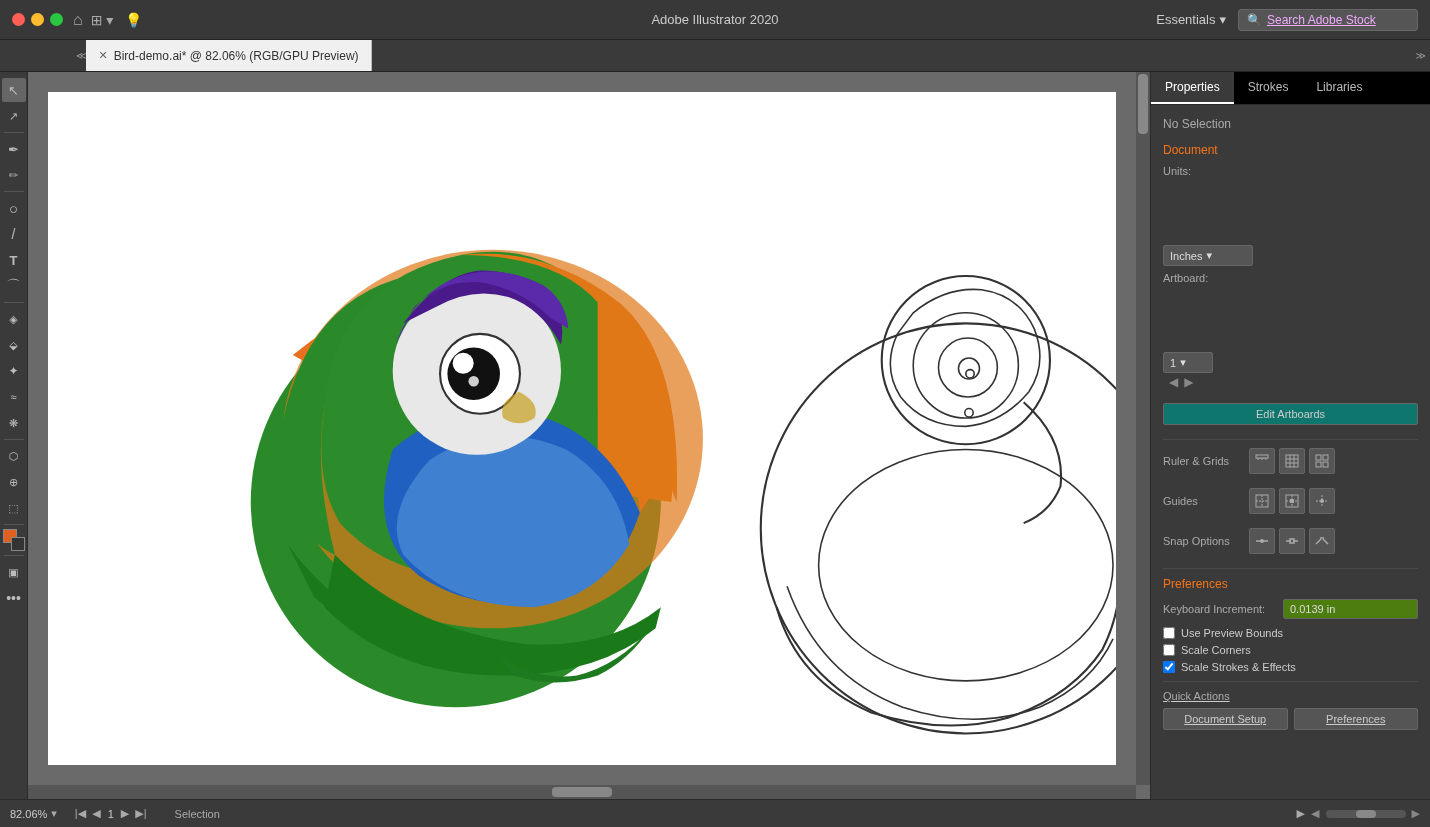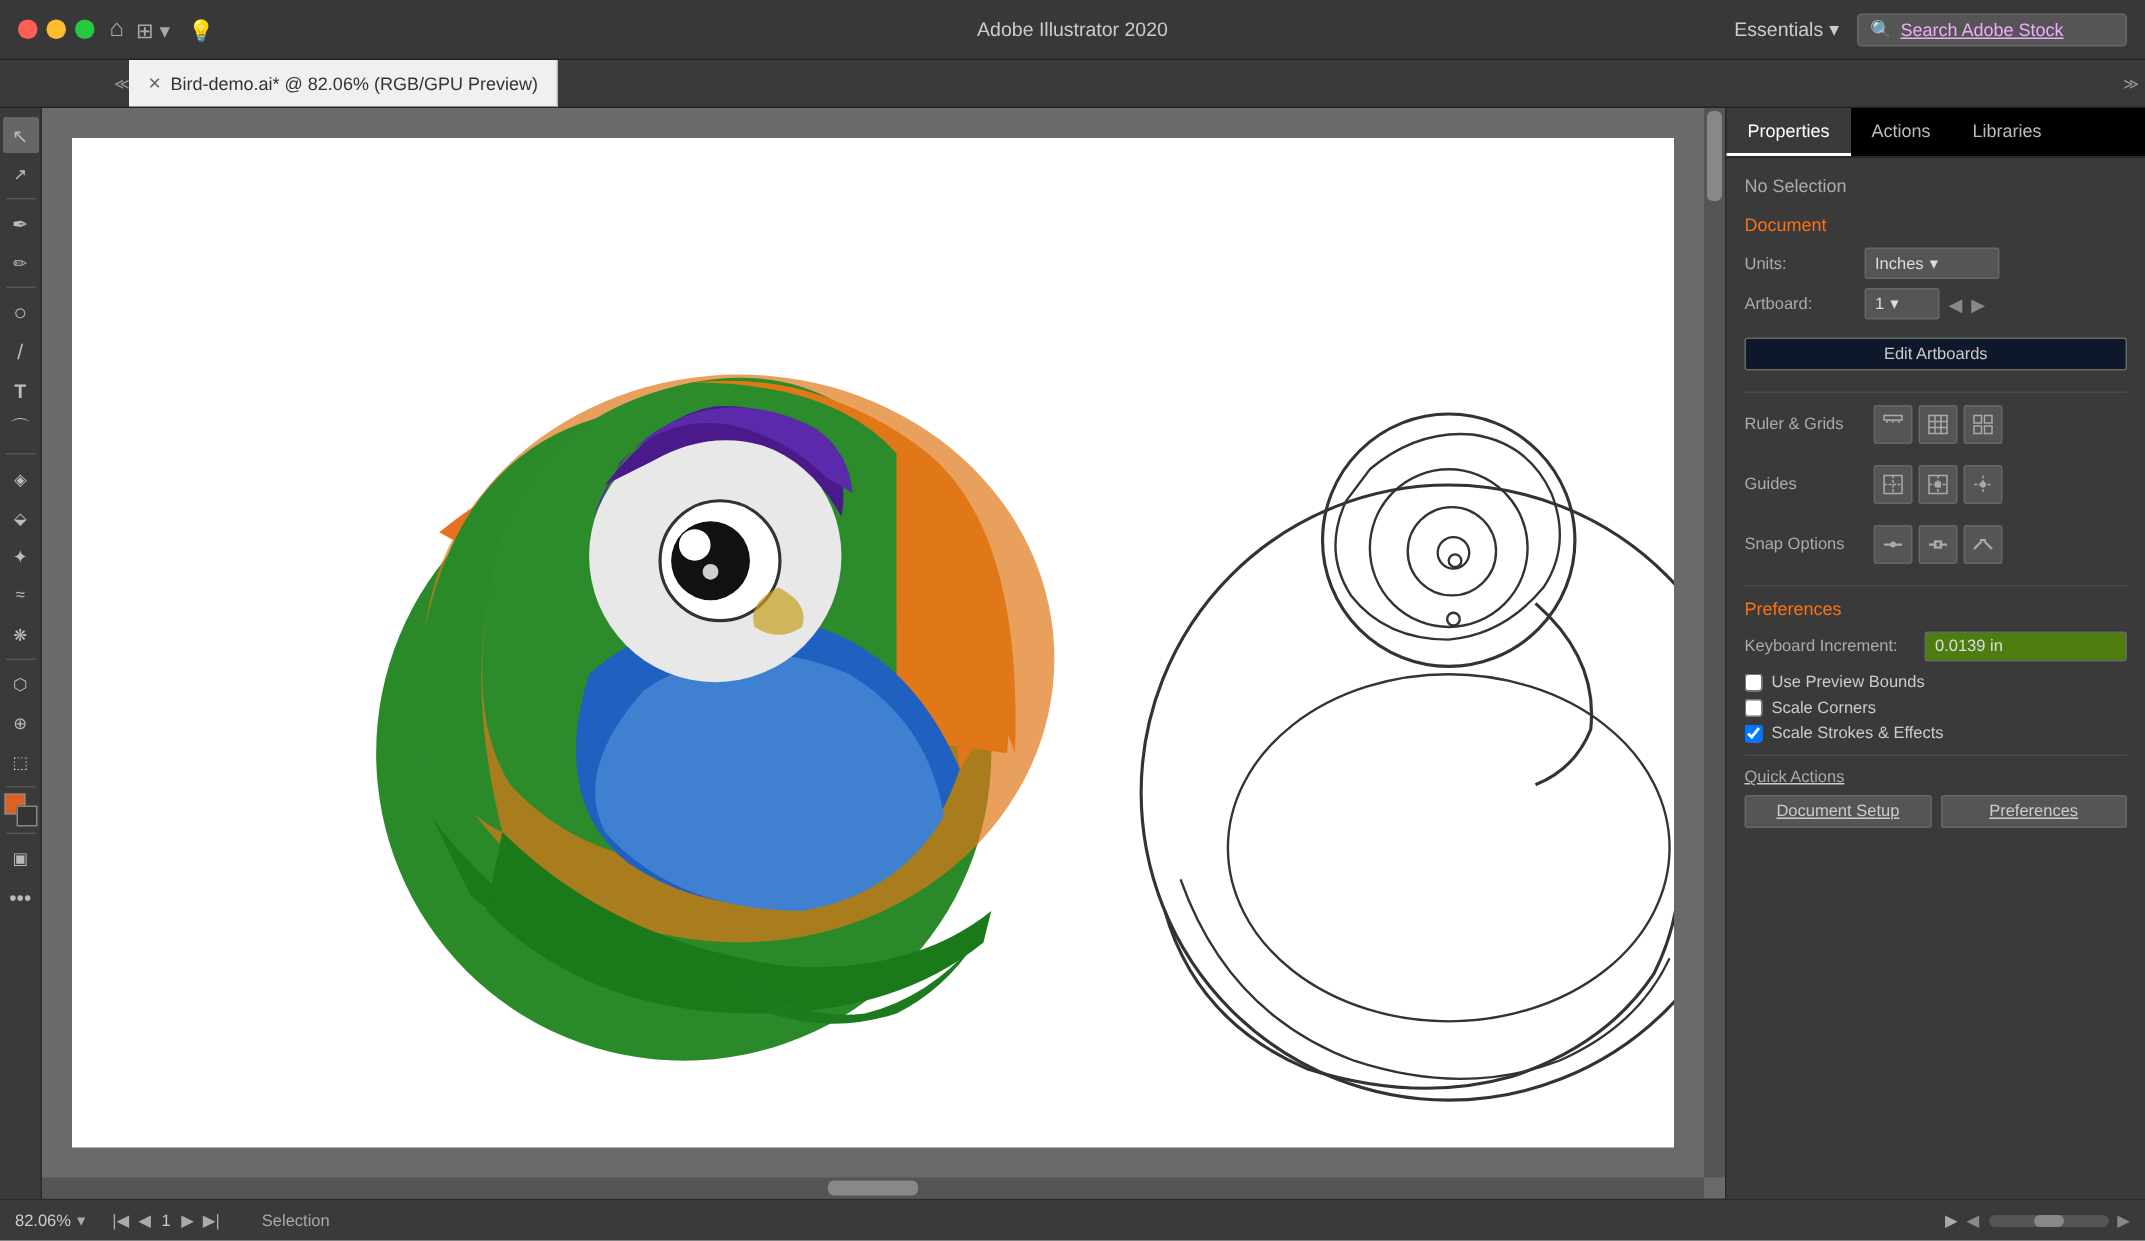--- a/index.html
+++ b/index.html
@@ -229,22 +229,23 @@
     .no-selection {
       color: #aaa;
       font-size: 12px;
       margin-bottom: 12px;
     }
     .panel-section {
       margin-bottom: 14px;
     }
     .row {
       display: flex;
-      align-items: center;
+      align-items: flex-start;
       margin-bottom: 6px;
+      flex-direction: column;
     }
     .row-label {
       color: #aaa;
       font-size: 11px;
       flex: 0 0 80px;
     }
     .dropdown-control {
       background: #555;
       border: 1px solid #666;
       color: #ddd;
@@ -275,21 +276,21 @@
       margin-left: 4px;
       gap: 2px;
     }
     .nav-arrow {
       color: #888;
       cursor: pointer;
       font-size: 12px;
       padding: 2px;
     }
     .edit-artboards-btn {
-      background: #0f172a;
+      background: #0f766e;
       border: 1px solid #666;
       color: #ccc;
       font-size: 11px;
       padding: 4px 26px;
       border-radius: 2px;
       cursor: pointer;
       width: 100%;
       margin-top: 6px;
       text-align: center;
     }
@@ -585,21 +586,21 @@
       <div class="thumb"></div>
     </div>
   </div>
 
   <div class="right-panel">
     <div class="panel-tabs">
       <div class="panel-tab active">
         <span>Properties</span>
       </div>
       <div class="panel-tab">
-        <span>Actions</span>
+        <span>Strokes</span>
       </div>
       <div class="panel-tab">
         <span>Libraries</span>
       </div>
     </div>
 
     <div class="panel-content">
 
       <div class="no-selection">No Selection</div>
 

